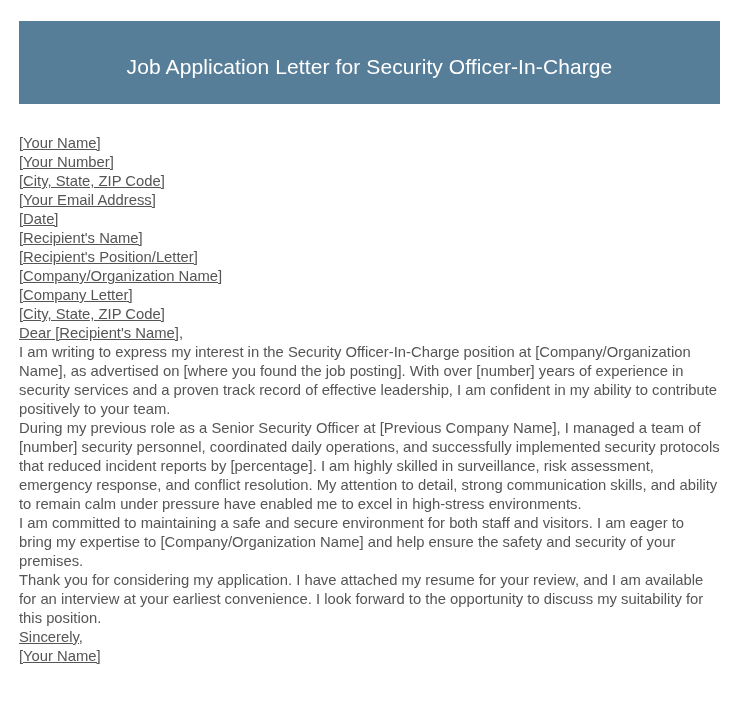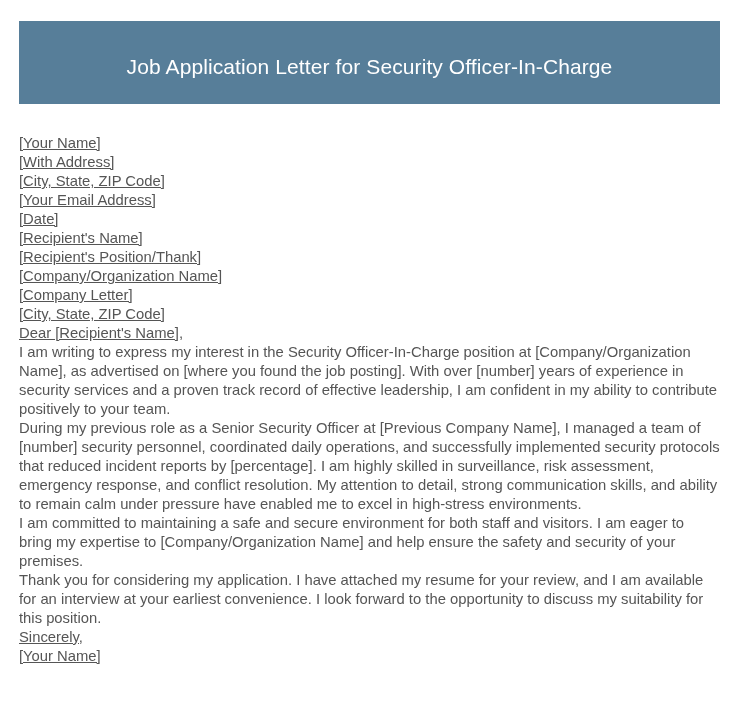--- a/index.html
+++ b/index.html
@@ -73,30 +73,30 @@
 <div class="page">
 
   <div class="letter-header">
     <div class="letter-header-title">Job Application Letter for Security Officer-In-Charge</div>
   </div>
 
   <div class="letter-body">
 
     <div>
       <span class="letter-line">[Your Name]</span>
-      <span class="letter-line">[With Address]</span>
+      <span class="letter-line">[Your Number]</span>
       <span class="letter-line">[City, State, ZIP Code]</span>
       <span class="letter-line">[Your Email Address]</span>
     </div>
 
     <span class="letter-line">[Date]</span>
 
     <div>
       <span class="letter-line">[Recipient's Name]</span>
-      <span class="letter-line">[Recipient's Position/Thank]</span>
+      <span class="letter-line">[Recipient's Position/Letter]</span>
       <span class="letter-line">[Company/Organization Name]</span>
       <span class="letter-line">[Company Letter]</span>
       <span class="letter-line">[City, State, ZIP Code]</span>
     </div>
 
     <span class="letter-line">Dear [Recipient's Name],</span>
 
     <p class="letter-para">I am writing to express my interest in the Security Officer-In-Charge position at [Company/Organization Name], as advertised on [where you found the job posting]. With over [number] years of experience in security services and a proven track record of effective leadership, I am confident in my ability to contribute positively to your team.</p>
     <p class="letter-para">During my previous role as a Senior Security Officer at [Previous Company Name], I managed a team of [number] security personnel, coordinated daily operations, and successfully implemented security protocols that reduced incident reports by [percentage]. I am highly skilled in surveillance, risk assessment, emergency response, and conflict resolution. My attention to detail, strong communication skills, and ability to remain calm under pressure have enabled me to excel in high-stress environments.</p>
     <p class="letter-para">I am committed to maintaining a safe and secure environment for both staff and visitors. I am eager to bring my expertise to [Company/Organization Name] and help ensure the safety and security of your premises.</p>

